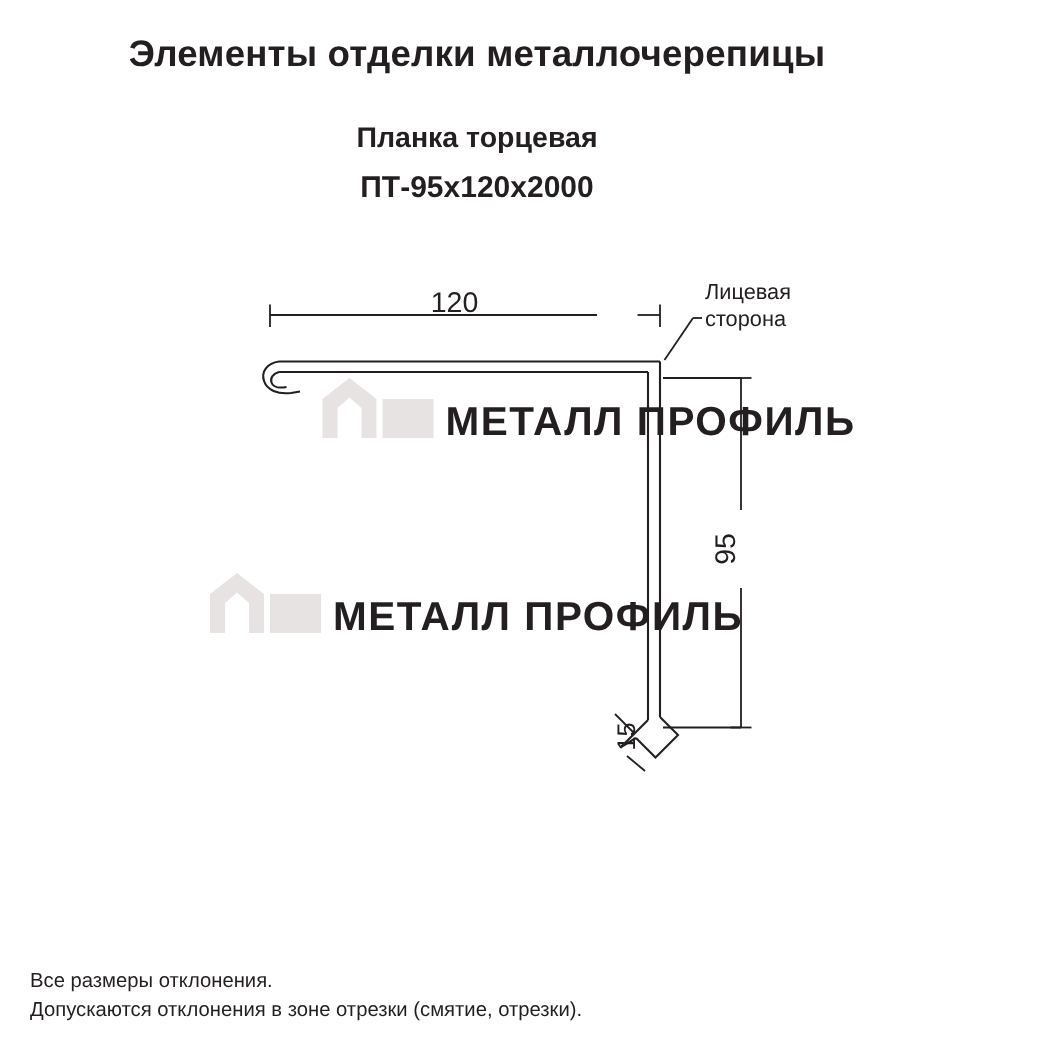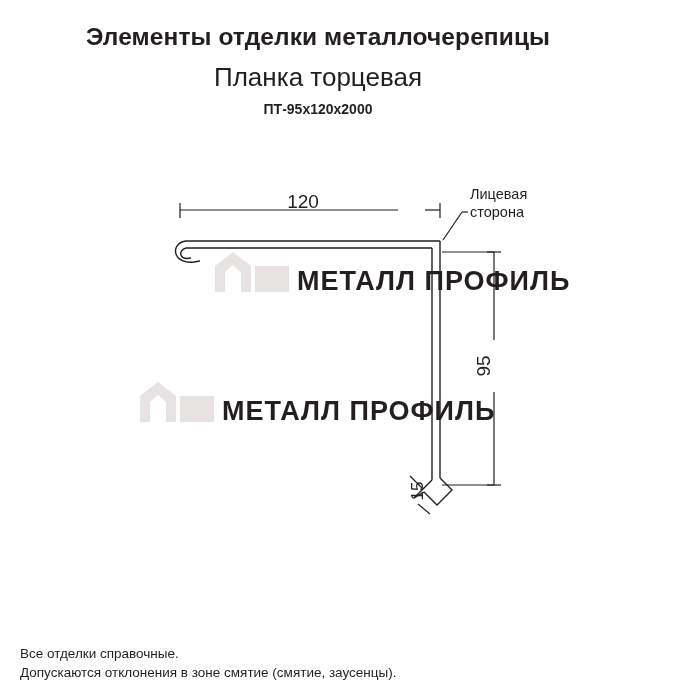--- a/index.html
+++ b/index.html
@@ -28,28 +28,28 @@
     width: 636px;
     text-align: center;
   }
   .main-title {
     font-size: 24.5px;
     font-weight: bold;
     letter-spacing: 0.1px;
     line-height: 30px;
   }
   .sub-title {
-    margin-top: 13px;
-    font-size: 26px;
-    font-weight: normal;
+    margin-top: 29px;
+    font-size: 19px;
+    font-weight: bold;
     line-height: 24px;
   }
   .code-title {
     margin-top: 9px;
-    font-size: 14px;
+    font-size: 20px;
     font-weight: bold;
     line-height: 22px;
     text-align: center;
   }
   .drawing {
     position: absolute;
     top: 0;
     left: 0;
     width: 700px;
     height: 700px;
@@ -150,17 +150,17 @@
 
     <text x="303" y="208" font-size="19" text-anchor="middle">120</text>
     <text x="490" y="366" font-size="19" text-anchor="middle" transform="rotate(-90 490 366)">95</text>
     <text x="423" y="491" font-size="17" text-anchor="middle" transform="rotate(-90 423 491)">15</text>
 
     <text x="470" y="199" font-size="14.5">Лицевая</text>
     <text x="470" y="217" font-size="14.5">сторона</text>
   </svg>
 
   <div class="footer">
-    <div>Все отделки справочные.</div>
-    <div>Допускаются отклонения в зоне смятие (смятие, заусенцы).</div>
+    <div>Все размеры отклонения.</div>
+    <div>Допускаются отклонения в зоне отрезки (смятие, отрезки).</div>
   </div>
 
 </div>
 
 </body></html>

